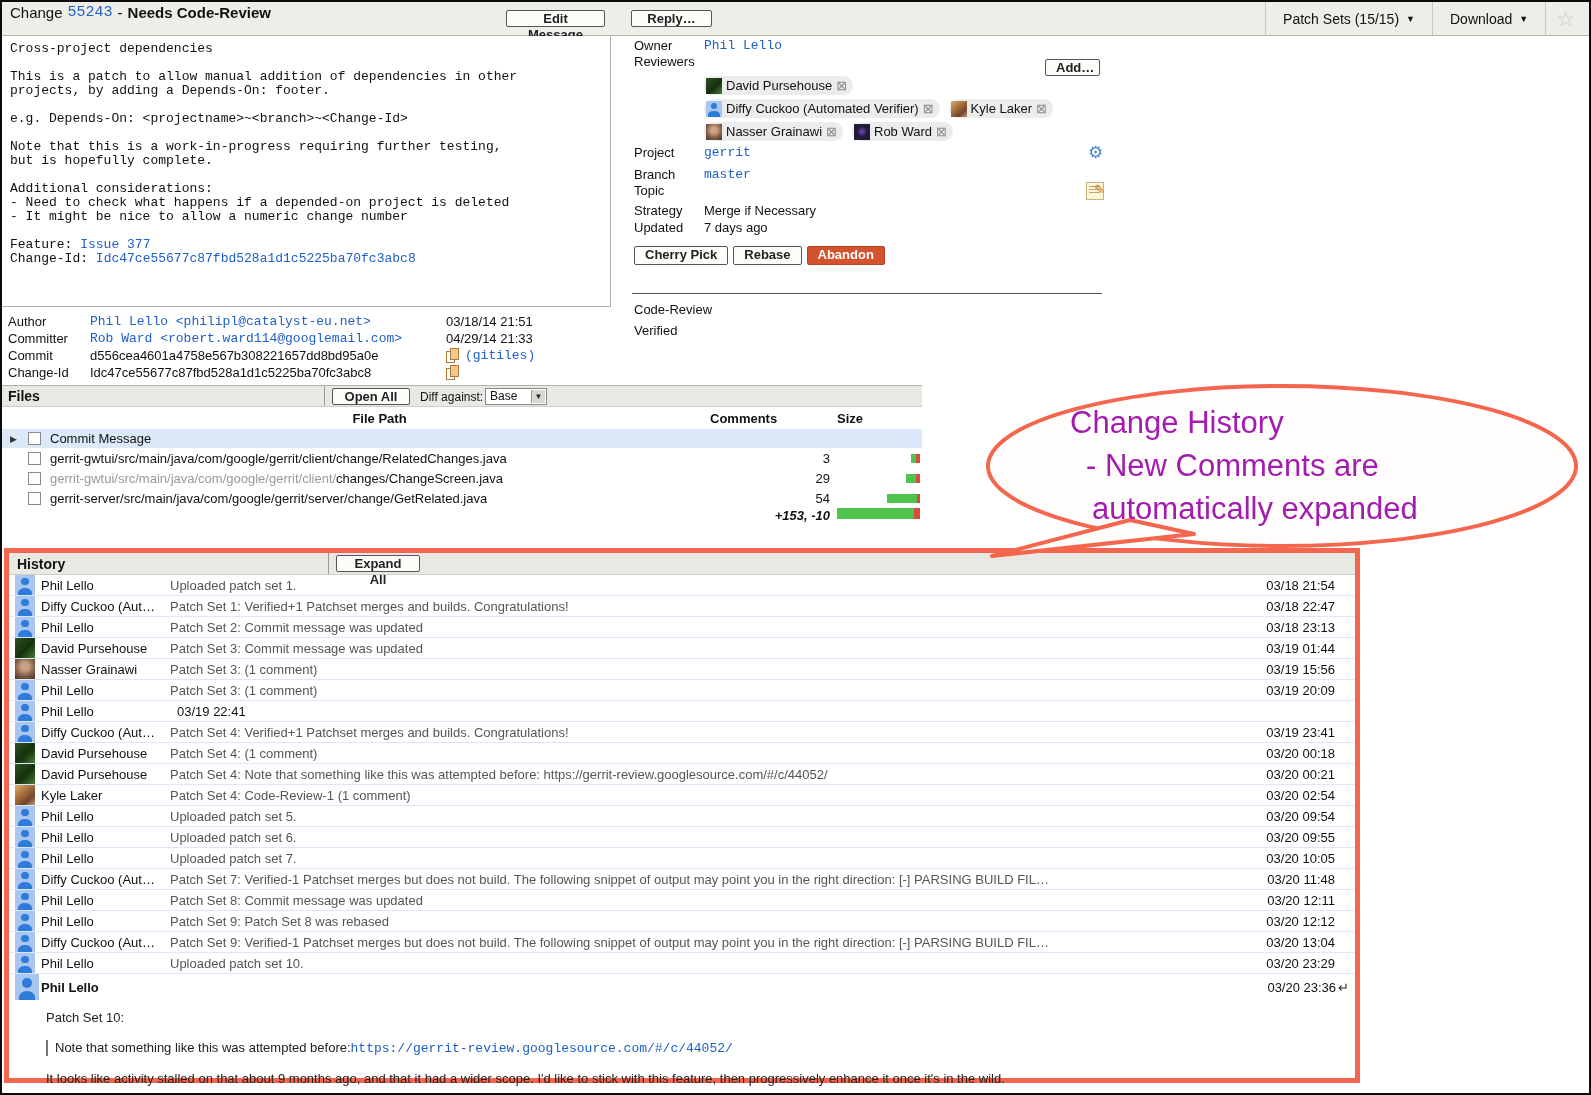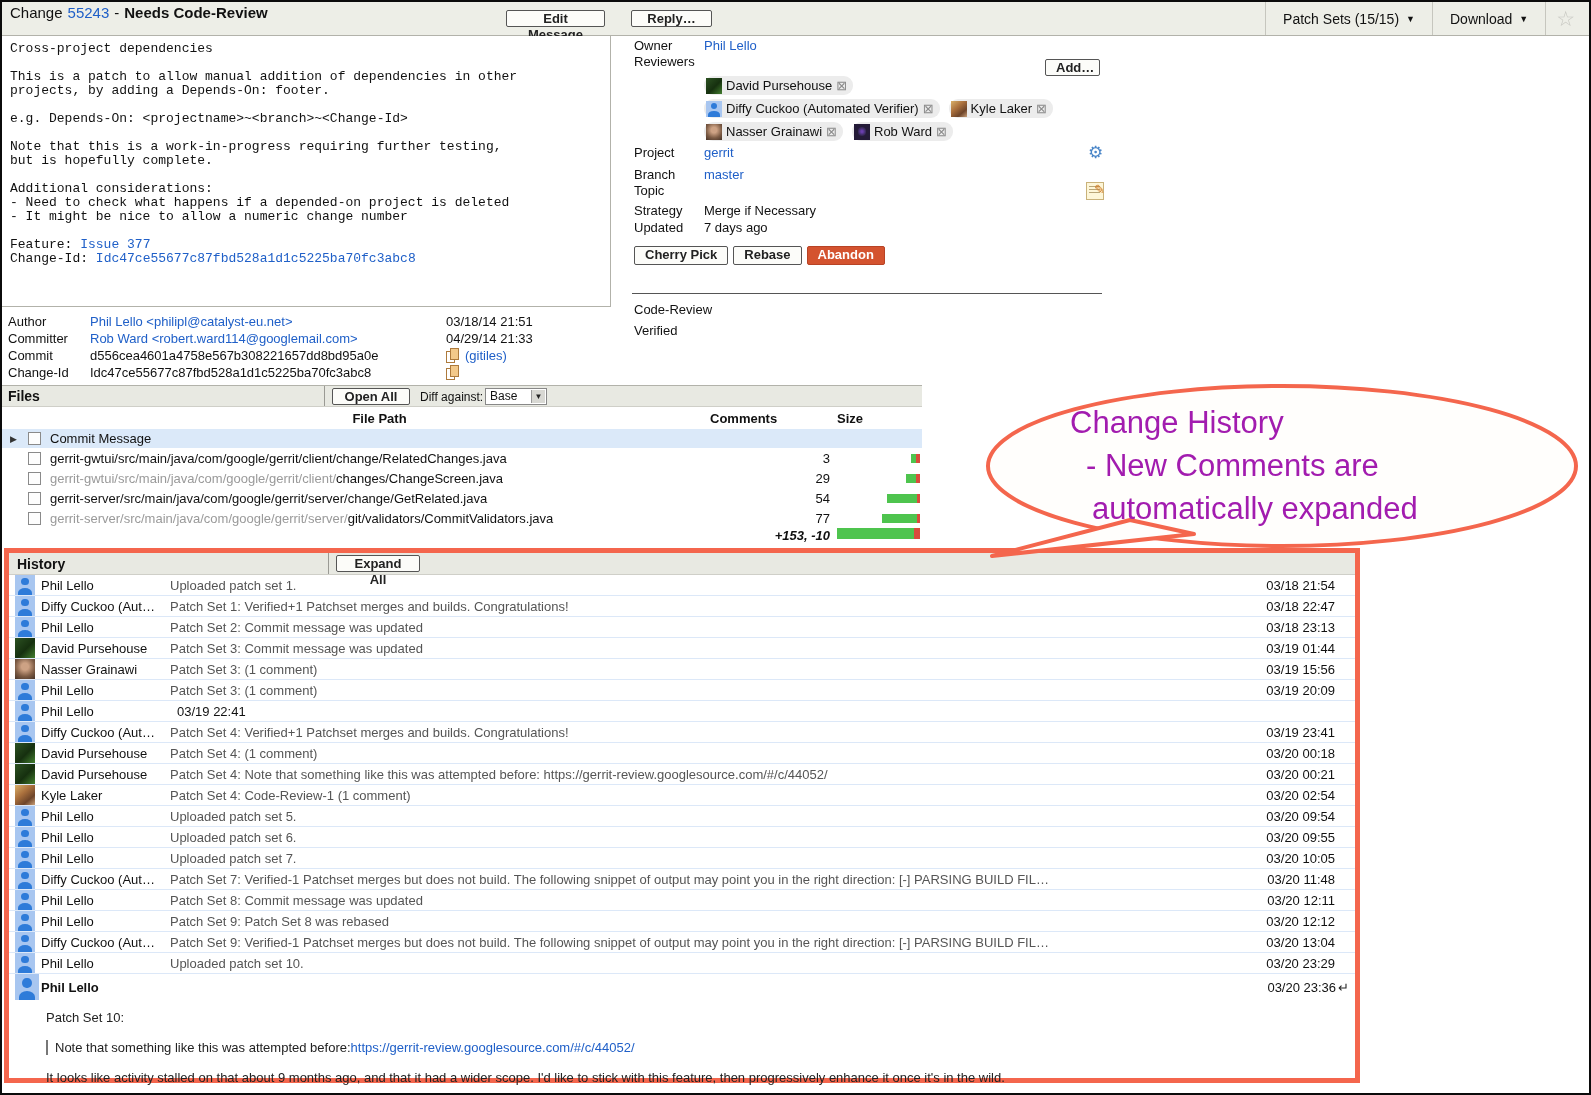--- a/index.html
+++ b/index.html
@@ -1,18 +1,18 @@
 <!DOCTYPE html>
 <html><head>
 <meta charset="utf-8">
 <style>
   html,body{margin:0;padding:0;background:#888;}
   .page{position:relative;width:1591px;height:1095px;background:#fff;border:2px solid #0b0b0b;
         box-sizing:border-box;overflow:hidden;font-family:"Liberation Sans",sans-serif;color:#111;}
-  .link{color:#2060c8;text-decoration:none;cursor:pointer;}
+  .link{color:#2060c8;text-decoration:none;cursor:pointer;font-family:Liberation Mono, monospace;}
   .btn{display:inline-block;font:bold 13px "Liberation Sans",sans-serif;color:#222;background:#fcfcf9;
        border:1px solid #555;border-radius:2px;padding:0 10px;height:17px;line-height:16px;text-align:center;cursor:pointer;}
   
   .topbar{position:absolute;left:0;top:0;width:100%;height:33px;background:#edeee7;border-bottom:1px solid #b2b2aa;}
   .tb-title{position:absolute;left:8px;top:0;height:21px;display:flex;align-items:center;font-size:15px;gap:5px;white-space:nowrap;}
   .tb-title b{font-weight:bold;}
   .btn-editmsg{position:absolute;left:504px;top:8px;width:99px;box-sizing:border-box;}
   .btn-reply{position:absolute;left:629px;top:8px;width:81px;box-sizing:border-box;}
   .tb-right{position:absolute;right:4px;top:0;height:33px;display:flex;align-items:stretch;}
   .tb-item{display:flex;align-items:center;padding:0 17px;border-left:1px solid #c6c6be;font-size:14px;cursor:pointer;white-space:nowrap;}
@@ -315,29 +315,20 @@
         <div class="f-row">
           <span class="checkbox"></span>
           <span class="f-path"><span class="f-prefix"></span><span>gerrit-server/src/main/java/com/google/gerrit/server/change/GetRelated.java</span></span>
           <span class="f-delta">54</span>
           <span class="f-bar">
             <span class="bar g" style="width: 30px;"></span>
             <span class="bar r" style="width: 3px;"></span>
           </span>
         </div>
 
-        <div class="f-row">
-          <span class="checkbox"></span>
-          <span class="f-path"><span class="f-prefix">gerrit-server/src/main/java/com/google/gerrit/server/</span><span>git/validators/CommitValidators.java</span></span>
-          <span class="f-delta">77</span>
-          <span class="f-bar">
-            <span class="bar g" style="width: 35px;"></span>
-            <span class="bar r" style="width: 3px;"></span>
-          </span>
-        </div>
       </div>
     <div class="t-row">
       <span class="t-spacer"></span>
       <span class="f-delta">+153, -10</span>
       <span class="f-bar">
           <span class="bar g" id="tg" style="width: 77px;"></span>
           <span class="bar r" id="tr" style="width: 6px;"></span>
         </span>
     </div>
   </div>

